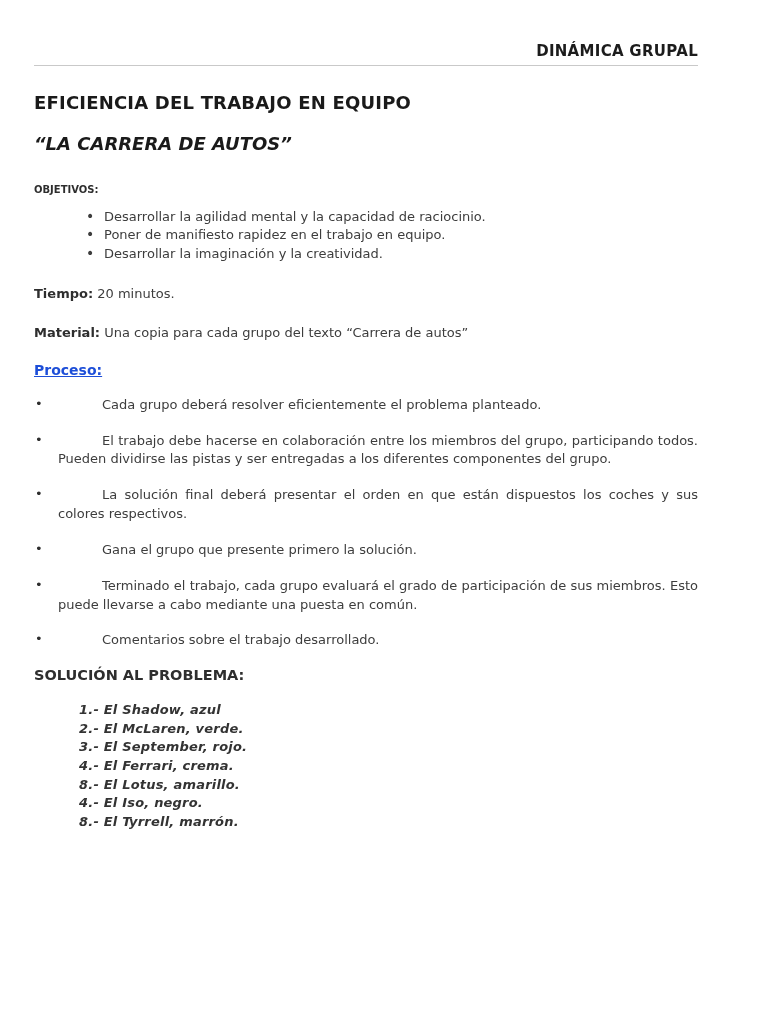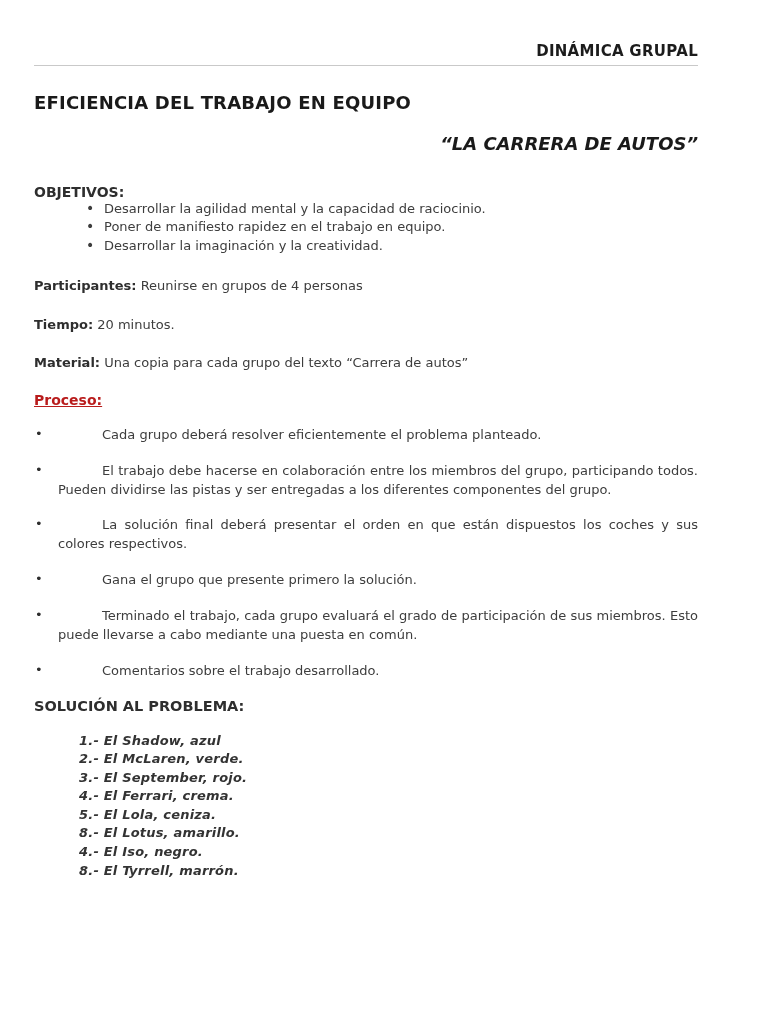--- a/index.html
+++ b/index.html
@@ -30,32 +30,32 @@
   }
   .doc-title {
     text-align: left;
     font-size: 18px;
     font-weight: bold;
     color: #1a1a1a;
     letter-spacing: 0.2px;
     margin-bottom: 20px;
   }
   .doc-subtitle {
-    text-align: right;
+    text-align: left;
     font-size: 18px;
     font-weight: bold;
     font-style: italic;
     color: #1a1a1a;
     margin-bottom: 30px;
   }
   .section-label {
     font-weight: bold;
-    font-size: 14px;
+    font-size: 10px;
     color: #2e2e2e;
-    margin-bottom: 0;
+    margin-bottom: 13px;
   }
   .objetivos-list {
     list-style: none;
     margin: 0 0 22px 50px;
     font-size: 13px;
     line-height: 1.42;
   }
   .objetivos-list li {
     position: relative;
     padding-left: 20px;
@@ -70,21 +70,21 @@
   }
   .field-line {
     font-size: 13px;
     margin-bottom: 20px;
     line-height: 1.4;
   }
   .field-label { font-weight: bold; color: #2e2e2e; }
   .proceso-label {
     font-weight: bold;
     font-size: 14px;
-    color: #b91c1c;
+    color: #1d4ed8;
     text-decoration: underline;
     margin: 0 0 18px 0;
   }
   .proceso-item {
     position: relative;
     padding-left: 24px;
     font-size: 13px;
     line-height: 1.45;
     text-align: justify;
     margin-bottom: 17px;
@@ -129,24 +129,20 @@
   <div class="doc-subtitle">“LA CARRERA DE AUTOS”</div>
 
   <div class="section-label">OBJETIVOS:</div>
   <ul class="objetivos-list">
     <li>Desarrollar la agilidad mental y la capacidad de raciocinio.</li>
     <li>Poner de manifiesto rapidez en el trabajo en equipo.</li>
     <li>Desarrollar la imaginación y la creatividad.</li>
   </ul>
 
   <p class="field-line">
-    <span class="field-label">Participantes:</span>
-    <span>Reunirse en grupos de 4 personas</span>
-  </p>
-  <p class="field-line">
     <span class="field-label">Tiempo:</span>
     <span>20 minutos.</span>
   </p>
   <p class="field-line">
     <span class="field-label">Material:</span>
     <span>Una copia para cada grupo del texto “Carrera de autos”</span>
   </p>
 
   <div class="proceso-label">Proceso:</div>
 
@@ -174,19 +170,18 @@
     <span class="bullet">•</span>
     <div class="ptext">Comentarios sobre el trabajo desarrollado.</div>
   </div>
 
   <div class="solucion-label">SOLUCIÓN AL PROBLEMA:</div>
   <div class="solucion-list">
     <div>1.- El Shadow, azul</div>
     <div>2.- El McLaren, verde.</div>
     <div>3.- El September, rojo.</div>
     <div>4.- El Ferrari, crema.</div>
-    <div>5.- El Lola, ceniza.</div>
     <div>8.- El Lotus, amarillo.</div>
     <div>4.- El Iso, negro.</div>
     <div>8.- El Tyrrell, marrón.</div>
   </div>
 
 </div>
 
 </body></html>

